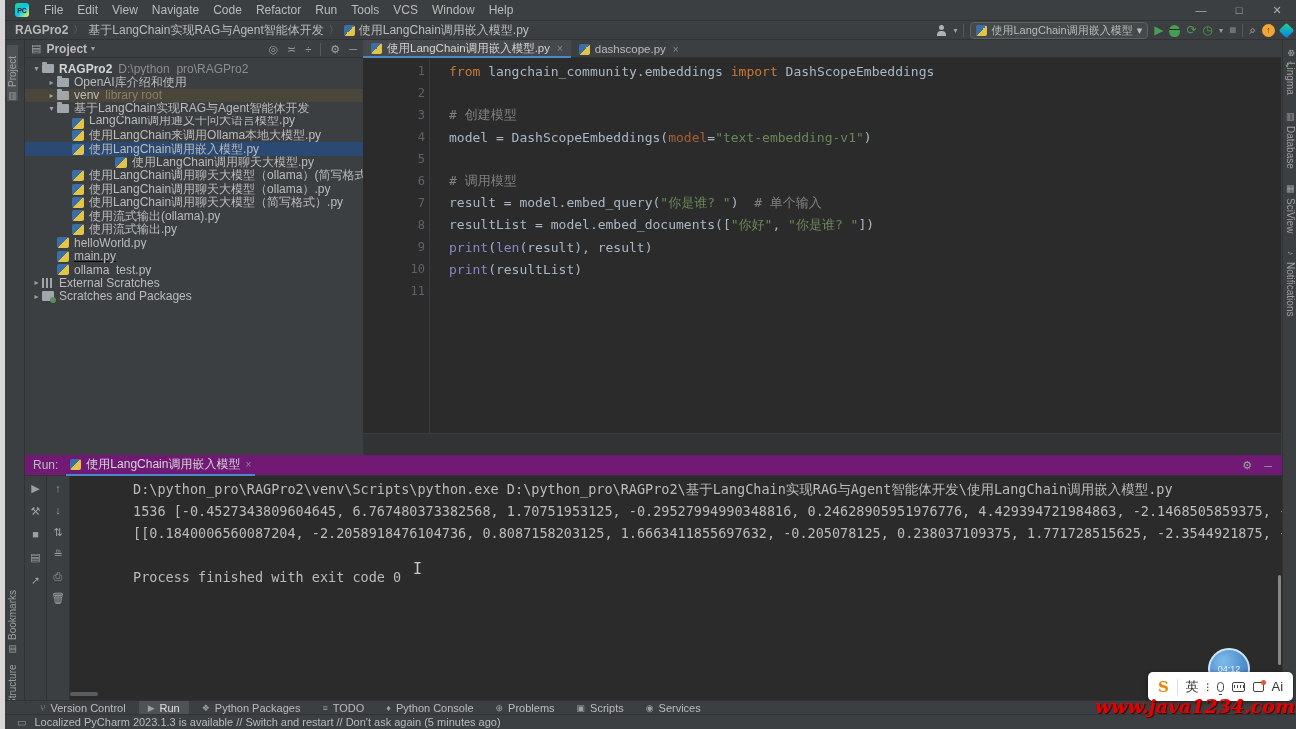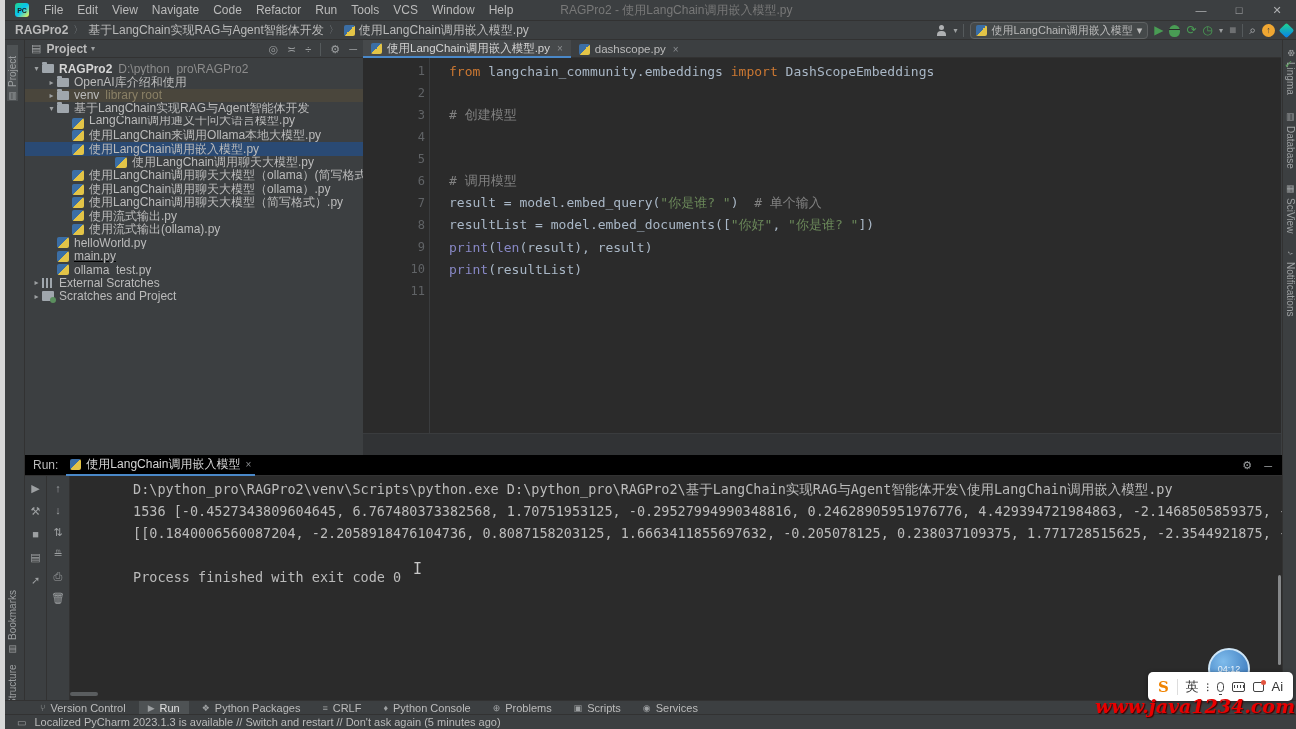--- a/index.html
+++ b/index.html
@@ -98,21 +98,21 @@
   .ln { flex:0 0 62px; text-align:right; color:#606366; font-size:12px; padding-right:0; }
   .code-text { padding-left:24px; }
   .seg-kw { color:#CC7832; } .seg-txt { color:#A9B7C6; } .seg-cmt { color:#808080; }
   .seg-str { color:#6A8759; } .seg-param { color:#AA6133; } .seg-fn { color:#8888C6; }
   .editor-bottom-band { position:absolute; left:0; top:393px; width:918px; height:22px;
     background:#313335; border-top:1px solid #3A3C3E; }
   .insp-ok { position:absolute; left:1284px; top:58px; color:#5B9E5E; font-size:11px; z-index:6; }
 
   
   .runpanel { left:25px; top:455px; width:1257px; height:245px; background:#2B2B2B; z-index:4; }
-  .run-header { height:21px; background:#000000; border-bottom:1px solid #323232;
+  .run-header { height:21px; background:#701a75; border-bottom:1px solid #323232;
     display:flex; align-items:center; padding-left:8px; gap:8px; }
   .run-label { color:#BBBBBB; font-size:12px; }
   .run-tab { display:flex; align-items:center; gap:5px; border-bottom:2px solid #4A88C8; height:21px; padding:0 4px; }
   .run-tab span { color:#D5D5D5; font-size:12px; }
   .run-header-right { position:absolute; right:10px; top:0; height:21px; display:flex; gap:12px; align-items:center; }
   .run-header-right span { color:#9DA0A2; font-size:11px; }
   .run-toolbar { position:absolute; left:0; top:21px; width:22px; height:224px; background:#3C3F41;
     border-right:1px solid #323232; display:flex; flex-direction:column; align-items:center; padding-top:6px; gap:11px; }
   .run-toolbar2 { position:absolute; left:22px; top:21px; width:23px; height:224px; background:#3C3F41;
     border-right:1px solid #323232; display:flex; flex-direction:column; align-items:center; padding-top:6px; gap:10px; }
@@ -181,21 +181,20 @@
         <span class="menu-item">View</span>
         <span class="menu-item">Navigate</span>
         <span class="menu-item">Code</span>
         <span class="menu-item">Refactor</span>
         <span class="menu-item">Run</span>
         <span class="menu-item">Tools</span>
         <span class="menu-item">VCS</span>
         <span class="menu-item">Window</span>
         <span class="menu-item">Help</span>
       </div>
-    <div class="win-title">RAGPro2 - 使用LangChain调用嵌入模型.py</div>
     <div class="win-btns">
       <div class="win-btn">—</div>
       <div class="win-btn">□</div>
       <div class="win-btn">✕</div>
     </div>
   </div>
 
   <div class="abs navbar">
     <div style="display:flex;align-items:center;padding-left:10px;">
       <span class="crumb bold">RAGPro2</span>
@@ -330,26 +329,26 @@
           <span class="tree-name">使用LangChain调用聊天大模型（ollama）.py</span>
         </div>
         <div class="tree-row" style="padding-left: 36px;">
           <span class="tree-arrow"></span>
           <span class="t-ico py-ico"></span>
           <span class="tree-name">使用LangChain调用聊天大模型（简写格式）.py</span>
         </div>
         <div class="tree-row" style="padding-left: 36px;">
           <span class="tree-arrow"></span>
           <span class="t-ico py-ico"></span>
+          <span class="tree-name">使用流式输出(ollama).py</span>
+        </div>
+        <div class="tree-row" style="padding-left: 36px;">
+          <span class="tree-arrow"></span>
+          <span class="t-ico py-ico"></span>
           <span class="tree-name">使用流式输出.py</span>
-        </div>
-        <div class="tree-row" style="padding-left: 36px;">
-          <span class="tree-arrow"></span>
-          <span class="t-ico py-ico"></span>
-          <span class="tree-name">使用流式输出(ollama).py</span>
         </div>
         <div class="tree-row" style="padding-left: 21px;">
           <span class="tree-arrow"></span>
           <span class="t-ico py-ico"></span>
           <span class="tree-name">helloWorld.py</span>
         </div>
         <div class="tree-row" style="padding-left: 21px; text-decoration: underline;">
           <span class="tree-arrow"></span>
           <span class="t-ico py-ico"></span>
           <span class="tree-name">main.py</span>
@@ -360,21 +359,21 @@
           <span class="tree-name">ollama_test.py</span>
         </div>
         <div class="tree-row" style="padding-left: 6px;">
           <span class="tree-arrow">▸</span>
           <span class="t-ico libs-ico"></span>
           <span class="tree-name">External Scratches</span>
         </div>
         <div class="tree-row" style="padding-left: 6px;">
           <span class="tree-arrow">▸</span>
           <span class="t-ico scr-ico"></span>
-          <span class="tree-name">Scratches and Project</span>
+          <span class="tree-name">Scratches and Packages</span>
         </div>
       </div>
   </div>
 
   <div class="abs editor">
     <div class="tabbar" id="etabs">
         <div class="etab active">
           <span class="py-ico"></span>
           <span class="etab-label">使用LangChain调用嵌入模型.py</span>
           <span class="close-x">×</span>
@@ -382,21 +381,21 @@
         <div class="etab">
           <span class="py-ico"></span>
           <span class="etab-label">dashscope.py</span>
           <span class="close-x">×</span>
         </div>
       </div>
     <div class="code-area" id="code-area">
         <div class="code-line"><span class="ln">1</span><span class="code-text"><span class="seg-kw">from </span><span class="seg-txt">langchain_community.embeddings </span><span class="seg-kw">import </span><span class="seg-txt">DashScopeEmbeddings</span></span></div>
         <div class="code-line"><span class="ln">2</span><span class="code-text"></span></div>
         <div class="code-line"><span class="ln">3</span><span class="code-text"><span class="seg-cmt"># 创建模型</span></span></div>
-        <div class="code-line"><span class="ln">4</span></div>
+        <div class="code-line"><span class="ln">4</span><span class="code-text"><span class="seg-txt">model = DashScopeEmbeddings(</span><span class="seg-param">model</span><span class="seg-txt">=</span><span class="seg-str">"text-embedding-v1"</span><span class="seg-txt">)</span></span></div>
         <div class="code-line"><span class="ln">5</span><span class="code-text"></span></div>
         <div class="code-line"><span class="ln">6</span><span class="code-text"><span class="seg-cmt"># 调用模型</span></span></div>
         <div class="code-line"><span class="ln">7</span><span class="code-text"><span class="seg-txt">result = model.embed_query(</span><span class="seg-str">"你是谁? "</span><span class="seg-txt">)  </span><span class="seg-cmt"># 单个输入</span></span></div>
         <div class="code-line"><span class="ln">8</span><span class="code-text"><span class="seg-txt">resultList = model.embed_documents([</span><span class="seg-str">"你好"</span><span class="seg-txt">, </span><span class="seg-str">"你是谁? "</span><span class="seg-txt">])</span></span></div>
         <div class="code-line"><span class="ln">9</span><span class="code-text"><span class="seg-fn">print</span><span class="seg-txt">(</span><span class="seg-fn">len</span><span class="seg-txt">(result), result)</span></span></div>
         <div class="code-line"><span class="ln">10</span><span class="code-text"><span class="seg-fn">print</span><span class="seg-txt">(resultList)</span></span></div>
         <div class="code-line"><span class="ln">11</span><span class="code-text"></span></div>
       </div>
     <div class="gutter-line"></div>
     <div class="editor-bottom-band"></div>
@@ -451,21 +450,21 @@
       <div class="bb-btn active">
         <span class="bb-ico">▶</span>
         <span class="bb-label">Run</span>
       </div>
       <div class="bb-btn">
         <span class="bb-ico">❖</span>
         <span class="bb-label">Python Packages</span>
       </div>
       <div class="bb-btn">
         <span class="bb-ico">≡</span>
-        <span class="bb-label">CRLF</span>
+        <span class="bb-label">TODO</span>
       </div>
       <div class="bb-btn">
         <span class="bb-ico">♦</span>
         <span class="bb-label">Python Console</span>
       </div>
       <div class="bb-btn">
         <span class="bb-ico">⊕</span>
         <span class="bb-label">Problems</span>
       </div>
       <div class="bb-btn">

